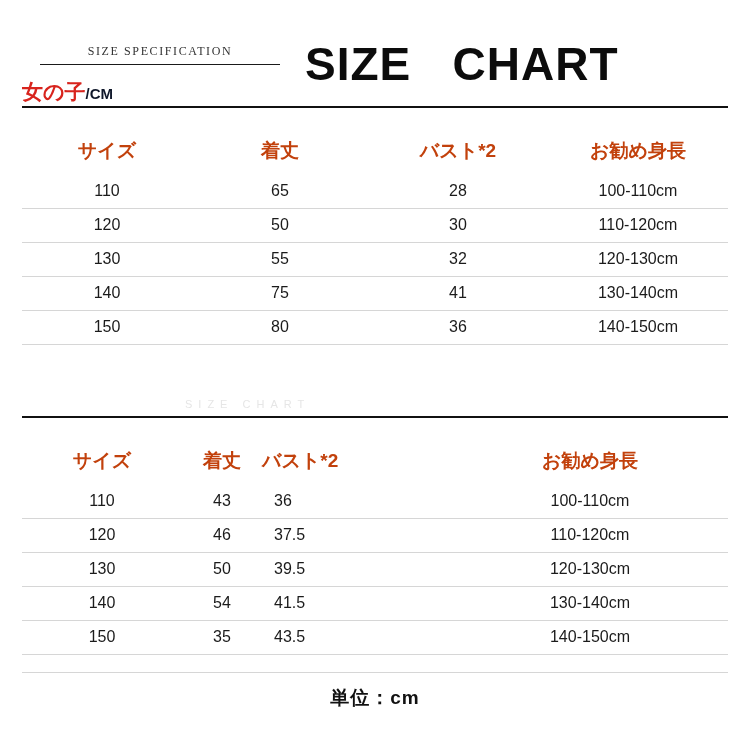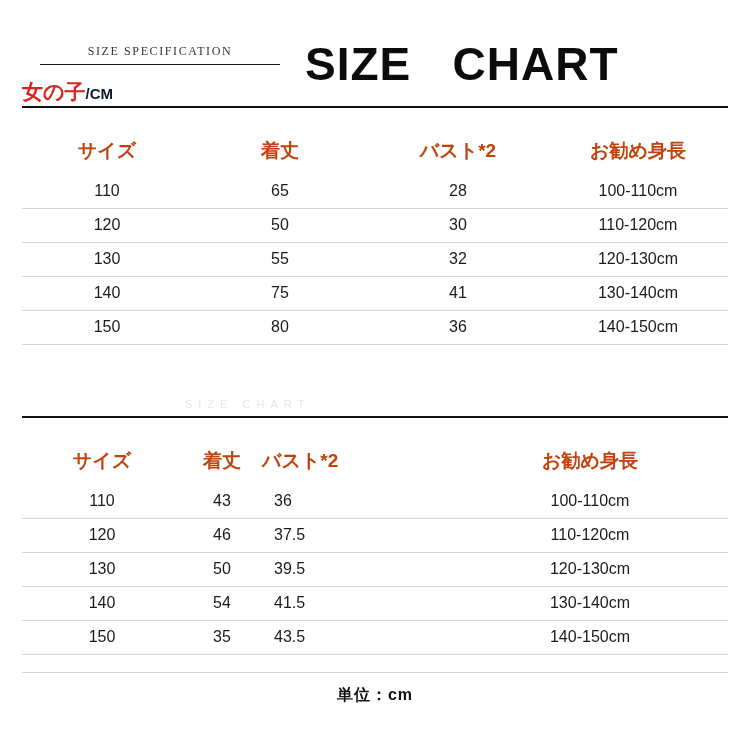--- a/index.html
+++ b/index.html
@@ -171,21 +171,21 @@
     white-space: nowrap;
   }
 
   
   .footer-note {
     position: absolute;
     left: 0;
     top: 685px;
     width: 750px;
     text-align: center;
-    font-size: 16px;
+    font-size: 19px;
     font-weight: 800;
     color: #111111;
     letter-spacing: 1px;
   }
   .footer-rule {
     position: absolute;
     left: 22px;
     top: 672px;
     width: 706px;
     height: 1px;

